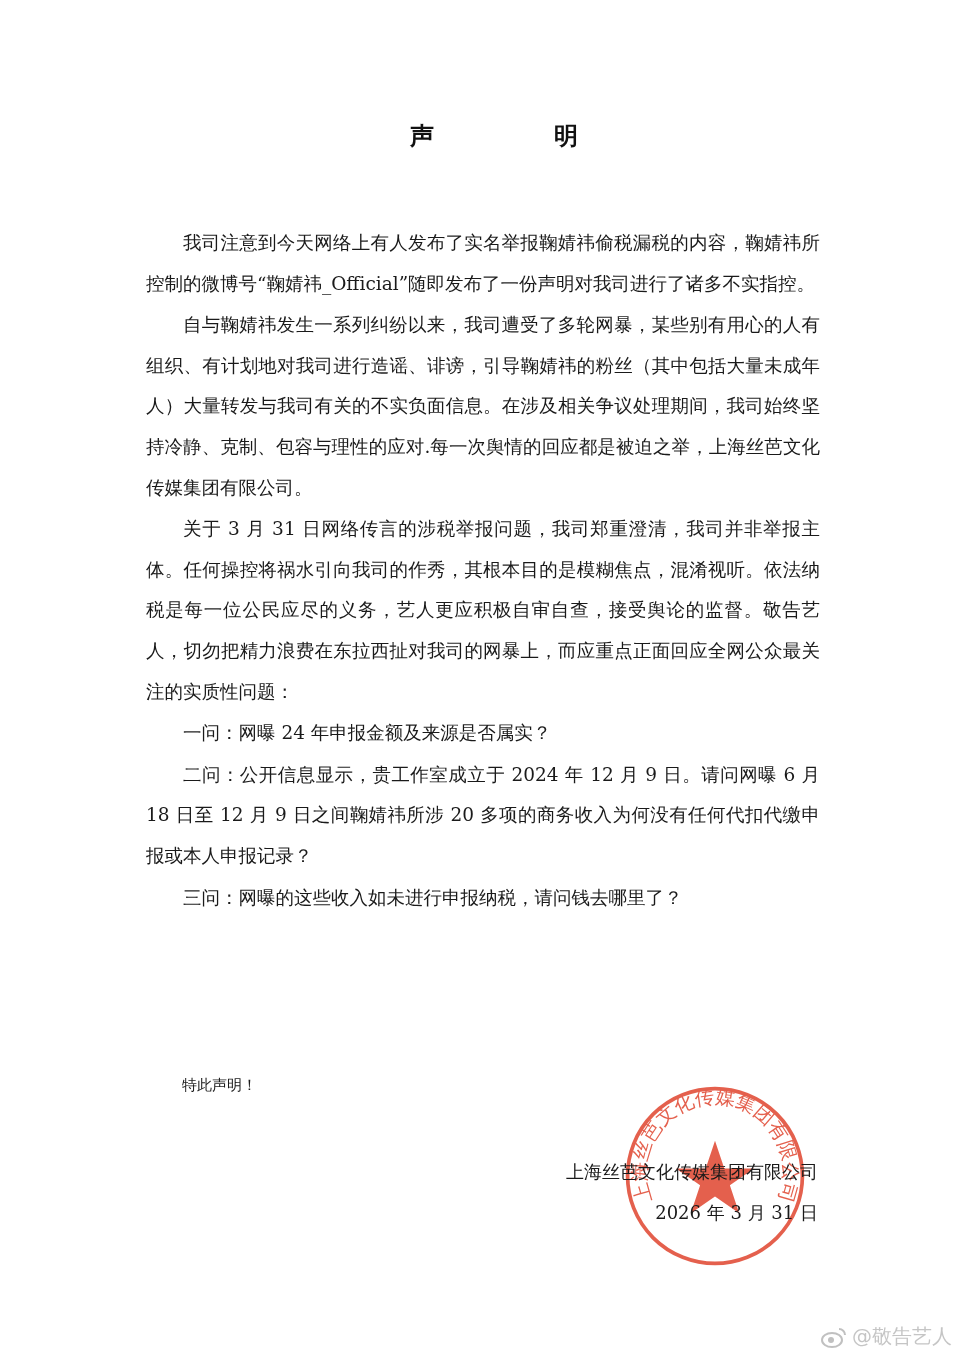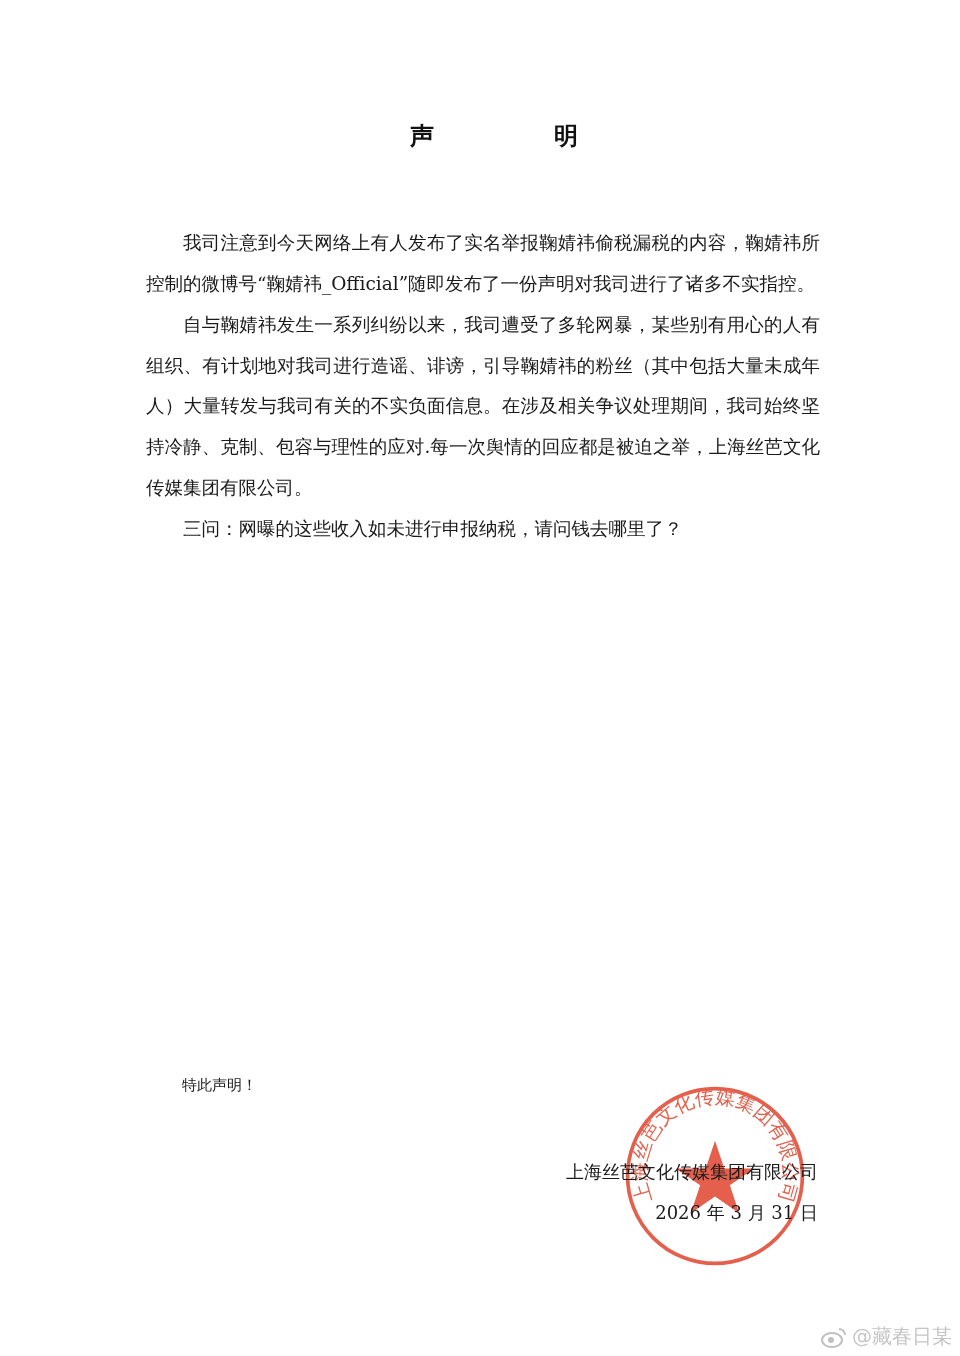--- a/index.html
+++ b/index.html
@@ -53,20 +53,23 @@
 </style>
 </head>
 <body>
 
 <div class="page">
   <div class="title">声　明</div>
 
   <div class="body-text">
     <p>我司注意到今天网络上有人发布了实名举报鞠婧祎偷税漏税的内容，鞠婧祎所控制的微博号“鞠婧祎_Official”随即发布了一份声明对我司进行了诸多不实指控。</p>
     <p>自与鞠婧祎发生一系列纠纷以来，我司遭受了多轮网暴，某些别有用心的人有组织、有计划地对我司进行造谣、诽谤，引导鞠婧祎的粉丝（其中包括大量未成年人）大量转发与我司有关的不实负面信息。在涉及相关争议处理期间，我司始终坚持冷静、克制、包容与理性的应对.每一次舆情的回应都是被迫之举，上海丝芭文化传媒集团有限公司。</p>
+    <p>关于 3 月 31 日网络传言的涉税举报问题，我司郑重澄清，我司并非举报主体。任何操控将祸水引向我司的作秀，其根本目的是模糊焦点，混淆视听。依法纳税是每一位公民应尽的义务，艺人更应积极自审自查，接受舆论的监督。敬告艺人，切勿把精力浪费在东拉西扯对我司的网暴上，而应重点正面回应全网公众最关注的实质性问题：</p>
+    <p>一问：网曝 24 年申报金额及来源是否属实？</p>
+    <p>二问：公开信息显示，贵工作室成立于 2024 年 12 月 9 日。请问网曝 6 月 18 日至 12 月 9 日之间鞠婧祎所涉 20 多项的商务收入为何没有任何代扣代缴申报或本人申报记录？</p>
     <p>三问：网曝的这些收入如未进行申报纳税，请问钱去哪里了？</p>
   </div>
 
   <div class="closing">特此声明！</div>
 
   <svg class="seal" viewBox="0 0 200 200">
     <defs>
       <path id="sealArc" d="M 30,120 A 74,74 0 1,1 170,120"></path>
     </defs>
     <circle cx="100" cy="100" r="94" fill="none" stroke="#e0452f" stroke-width="4"></circle>
@@ -78,15 +81,15 @@
 
   <div class="company">上海丝芭文化传媒集团有限公司</div>
   <div class="date">2026 年 3 月 31 日</div>
 
   <div class="watermark">
     <svg class="wm-icon" viewBox="0 0 28 24">
       <ellipse cx="12" cy="15" rx="10" ry="7" fill="none" stroke="rgba(150,150,150,0.6)" stroke-width="2"></ellipse>
       <circle cx="11" cy="15" r="3" fill="rgba(150,150,150,0.6)"></circle>
       <path d="M19 4 A6 6 0 0 1 25 10" fill="none" stroke="rgba(150,150,150,0.6)" stroke-width="2"></path>
     </svg>
-    <span>@藏春日某</span>
+    <span>@敬告艺人</span>
   </div>
 </div>
 
 </body></html>

